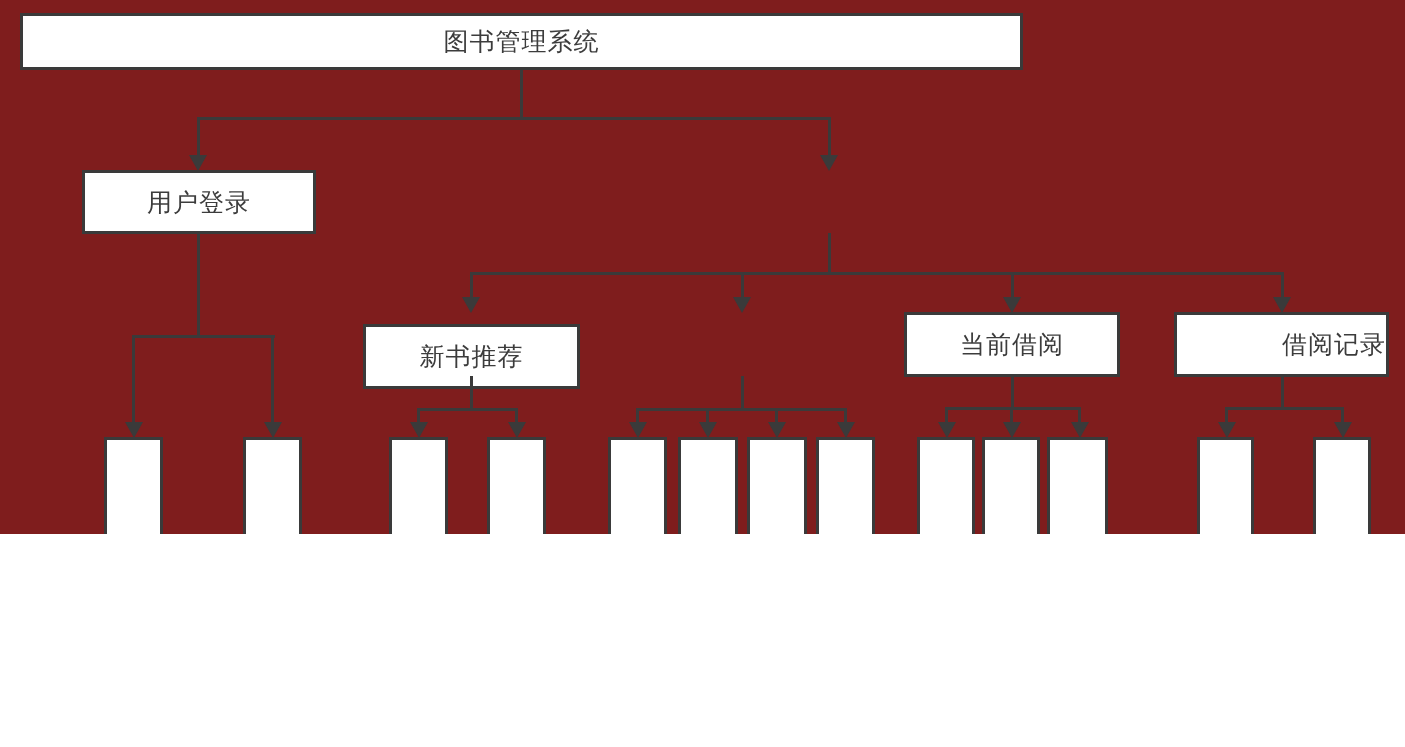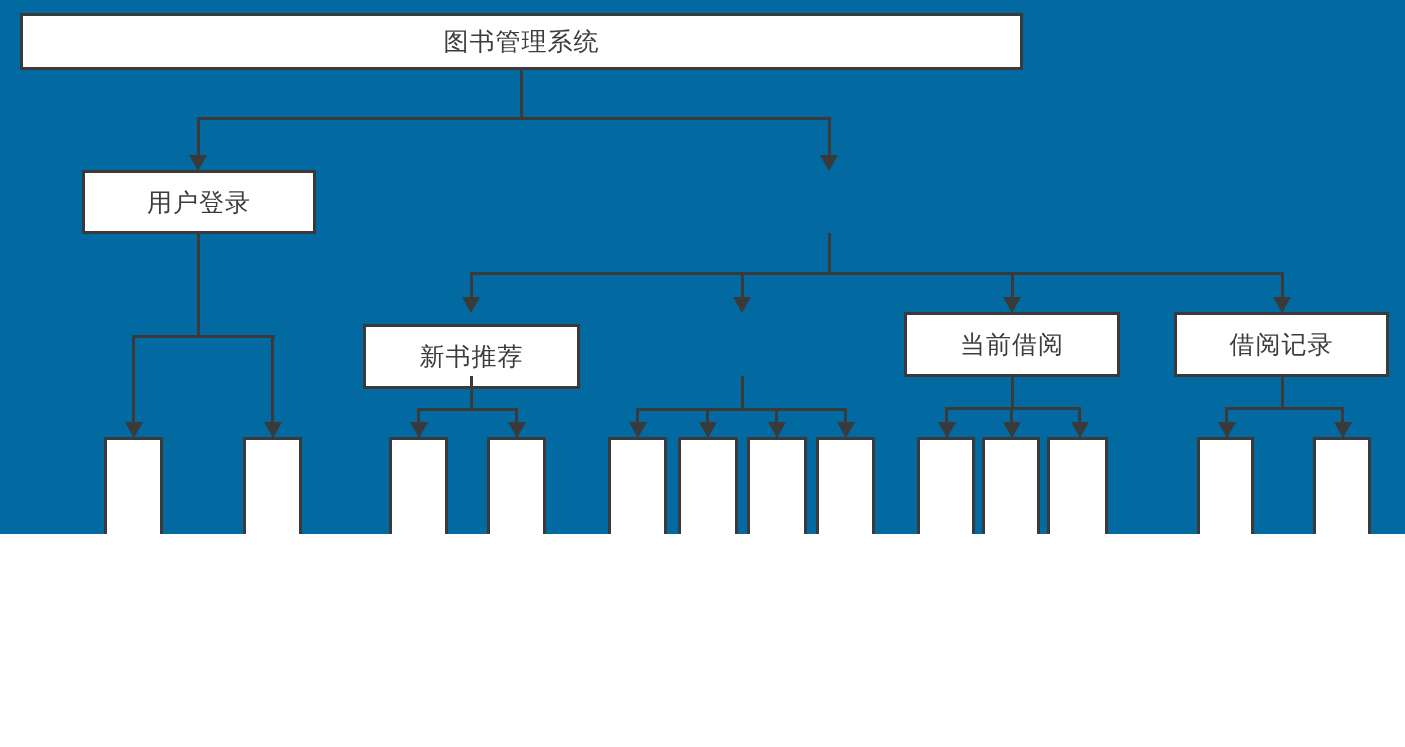--- a/index.html
+++ b/index.html
@@ -5,21 +5,21 @@
   :root{
     --line:#3a3a3a;
     --text:#3c3c3c;
     --box-bg:#ffffff;
     --wm:#c2c2c2;
   }
   html,body{margin:0;padding:0;background:#ffffff;}
   .canvas{
     position:relative;
     width:1405px;height:534px;
-    background:#0369a1;
+    background:#7f1d1d;
     font-family:Liberation Serif, serif;
     overflow:hidden;
   }
   .box{
     position:absolute;
     box-sizing:border-box;
     background:var(--box-bg);
     border:3px solid var(--line);
     display:flex;align-items:center;justify-content:center;
     color:var(--text);
@@ -56,21 +56,21 @@
     z-index:10;white-space:nowrap;
   }
 
   
   #root-box{left:20px;top:13px;width:1003px;height:57px;}
   #user-login-box{left:82px;top:170px;width:234px;height:64px;}
   #book-mgmt-box{left:712px;top:170px;width:235px;height:64px;}
   #new-rec-box{left:363px;top:324px;width:217px;height:65px;}
   #book-borrow-box{left:634px;top:312px;width:220px;height:65px;}
   #current-borrow-box{left:904px;top:312px;width:216px;height:65px;}
-  #borrow-record-box{left:1174px;top:312px;width:215px;height:65px;}
+  #borrow-record-box{left:1174px;top:312px;width:215px;height:65px;justify-content:flex-end;}
 
   .leaf{top:437px;width:59px;height:300px;}
   #leaf-user-login{left:104px;}
   #leaf-logout{left:243px;}
   #leaf-query-book-1{left:389px;}
   #leaf-borrow-book-1{left:487px;}
   #leaf-query-book-2{left:608px;}
   #leaf-add-book{left:678px;width:60px;}
   #leaf-edit-book{left:747px;width:60px;}
   #leaf-borrow-book-2{left:816px;}

